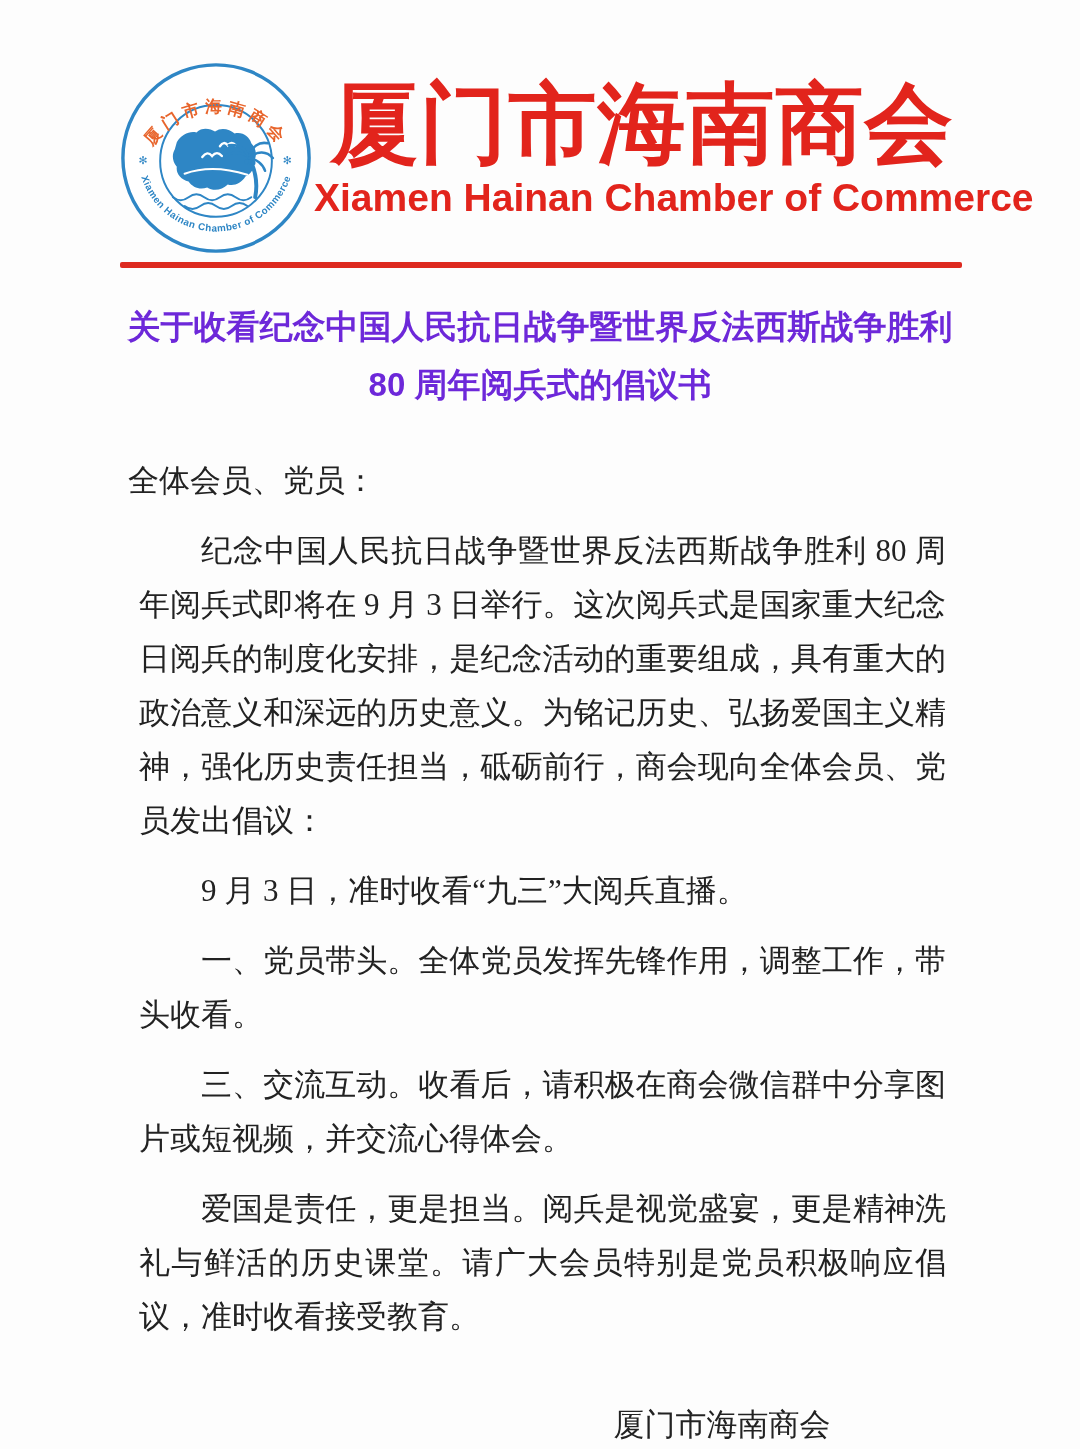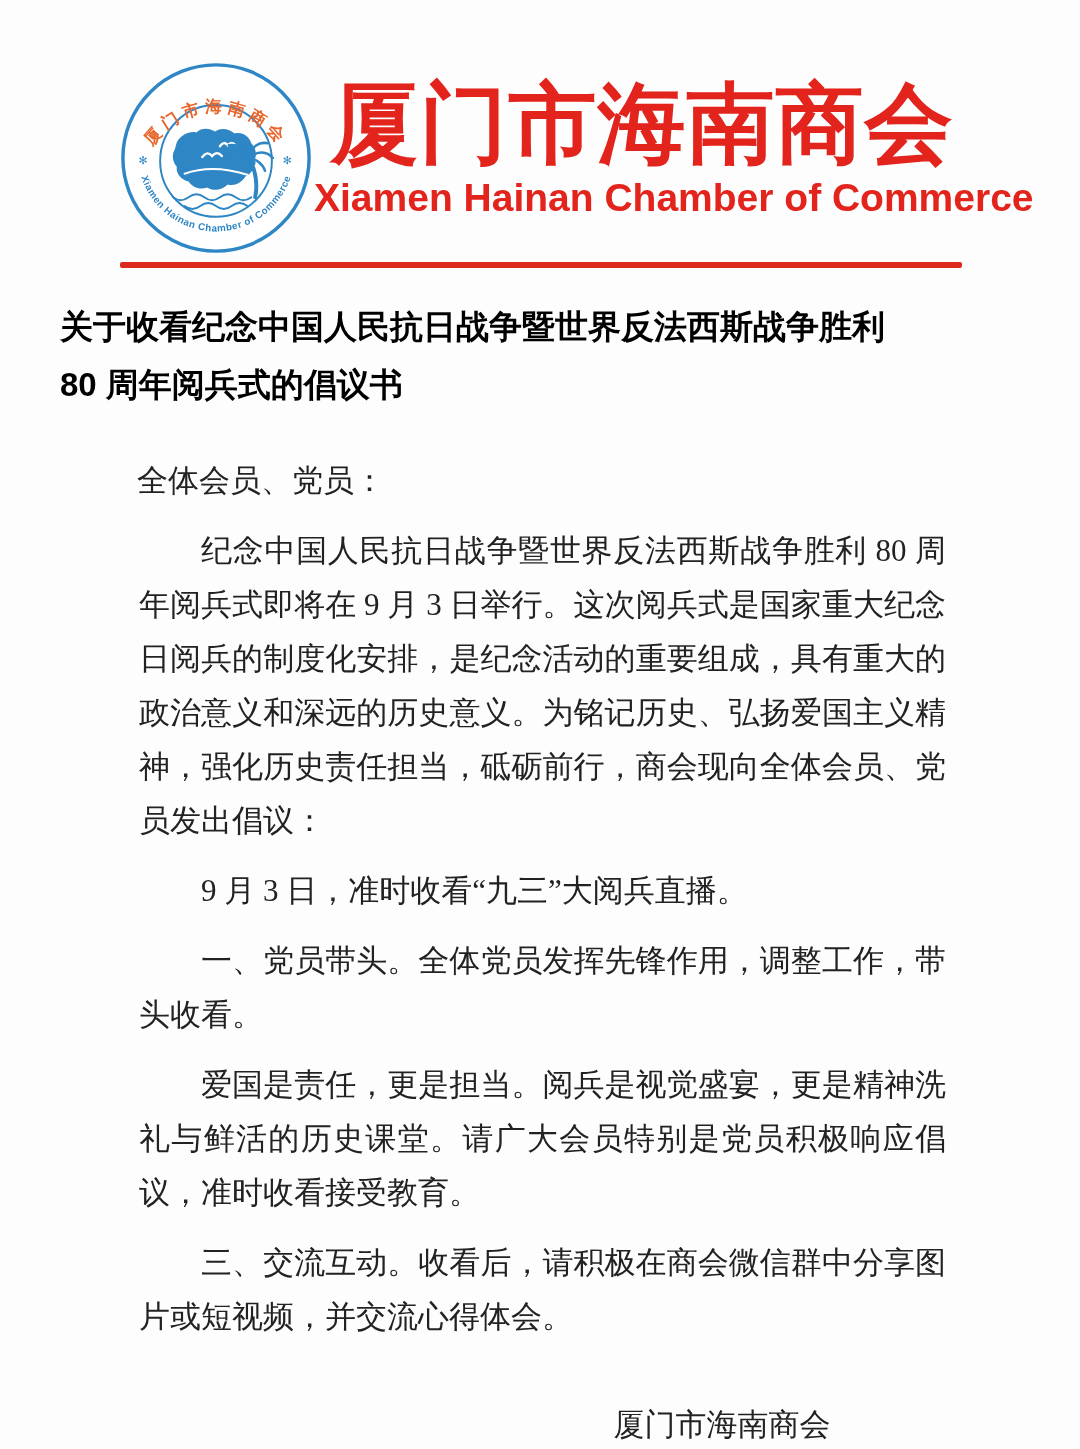--- a/index.html
+++ b/index.html
@@ -17,31 +17,31 @@
     font-family:"Liberation Sans", sans-serif;font-weight:900;
     font-size:88px;line-height:1.08;color:#e2241c;letter-spacing:1px;white-space:nowrap;
   }
   .org-en{
     font-family:"Liberation Sans", sans-serif;font-weight:700;
     font-size:39px;line-height:1.1;color:#e2241c;margin-top:6px;white-space:nowrap;
   }
   .red-rule{height:6px;background:#dd2a20;margin:6px 118px 0 120px;border-radius:2px;}
   
   .doc-title{
-    margin:30px 60px 0;text-align:left;color:#000000;
+    margin:30px 60px 0;text-align:center;color:#6d28d9;
     font-family:"Liberation Sans", sans-serif;font-weight:700;
     font-size:33px;line-height:58px;letter-spacing:0px;
   }
   .doc-title .line{display:block;white-space:nowrap;}
   
   .body-text{
     margin:40px 118px 0 123px;
     font-size:31px;line-height:54px;text-align:justify;color:#222;
   }
-  .salutation{margin:14px;}
+  .salutation{margin:5px;}
   .para{margin:16px;text-indent:2em;}
   .lead{font-weight:400;}
   
   .signature{
     margin:56px 108px 0 auto;width:500px;text-align:center;
     font-size:31px;line-height:49px;color:#222;
   }
   .signature p{margin:0;white-space:nowrap;}
 </style>
 </head>
@@ -101,22 +101,22 @@
   <h1 class="doc-title">
     <span class="line">关于收看纪念中国人民抗日战争暨世界反法西斯战争胜利</span>
     <span class="line">80 周年阅兵式的倡议书</span>
   </h1>
 
   <div class="body-text">
     <p class="salutation">全体会员、党员：</p>
     <p class="para">纪念中国人民抗日战争暨世界反法西斯战争胜利 80 周年阅兵式即将在 9 月 3 日举行。这次阅兵式是国家重大纪念日阅兵的制度化安排，是纪念活动的重要组成，具有重大的政治意义和深远的历史意义。为铭记历史、弘扬爱国主义精神，强化历史责任担当，砥砺前行，商会现向全体会员、党员发出倡议：</p>
     <p class="para">9 月 3 日，准时收看“九三”大阅兵直播。</p>
     <p class="para"><b class="lead">一、党员带头。</b><span>全体党员发挥先锋作用，调整工作，带头收看。</span></p>
+    <p class="para"><b class="lead">三、交流互动。</b><span>收看后，请积极在商会微信群中分享图片或短视频，并交流心得体会。</span></p>
     <p class="para">爱国是责任，更是担当。阅兵是视觉盛宴，更是精神洗礼与鲜活的历史课堂。请广大会员特别是党员积极响应倡议，准时收看接受教育。</p>
-    <p class="para"><b class="lead">三、交流互动。</b><span>收看后，请积极在商会微信群中分享图片或短视频，并交流心得体会。</span></p>
   </div>
 
   <div class="signature">
     <p>厦门市海南商会</p>
 
   </div>
 
 </div>
 
 </body></html>

